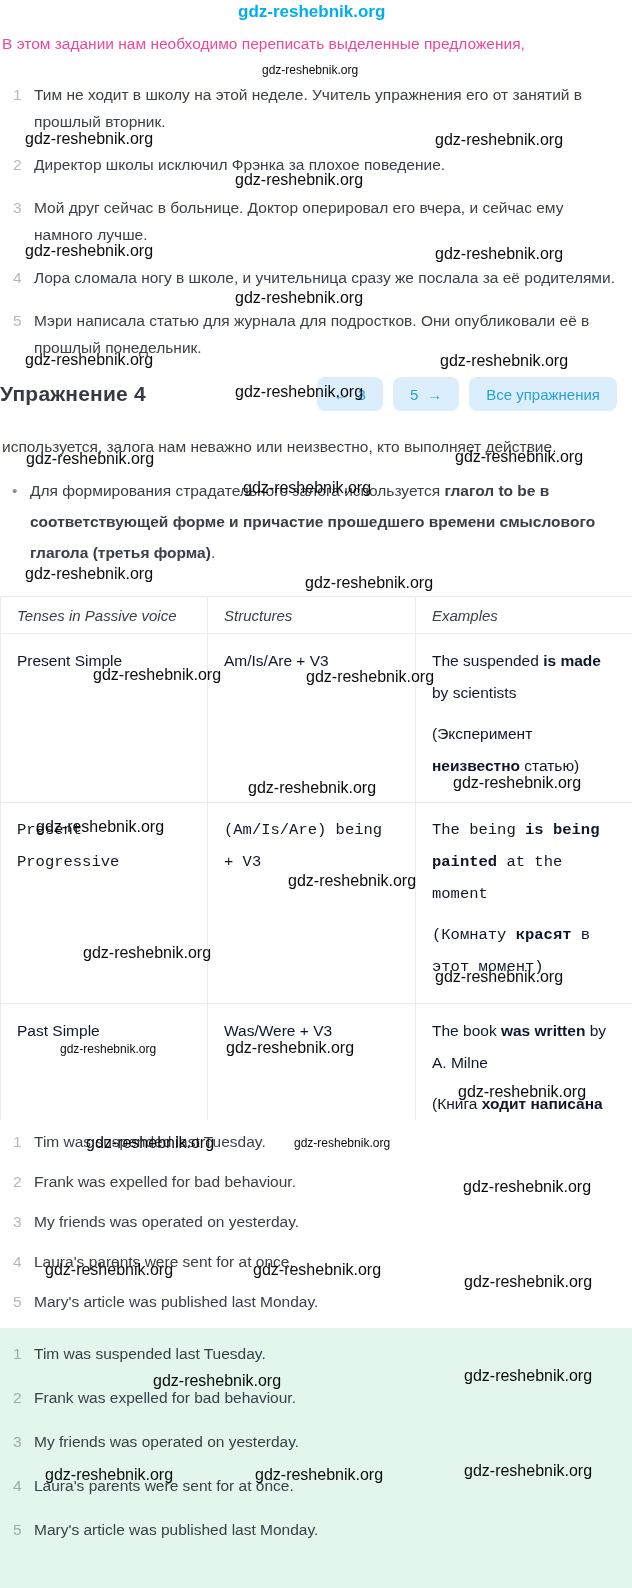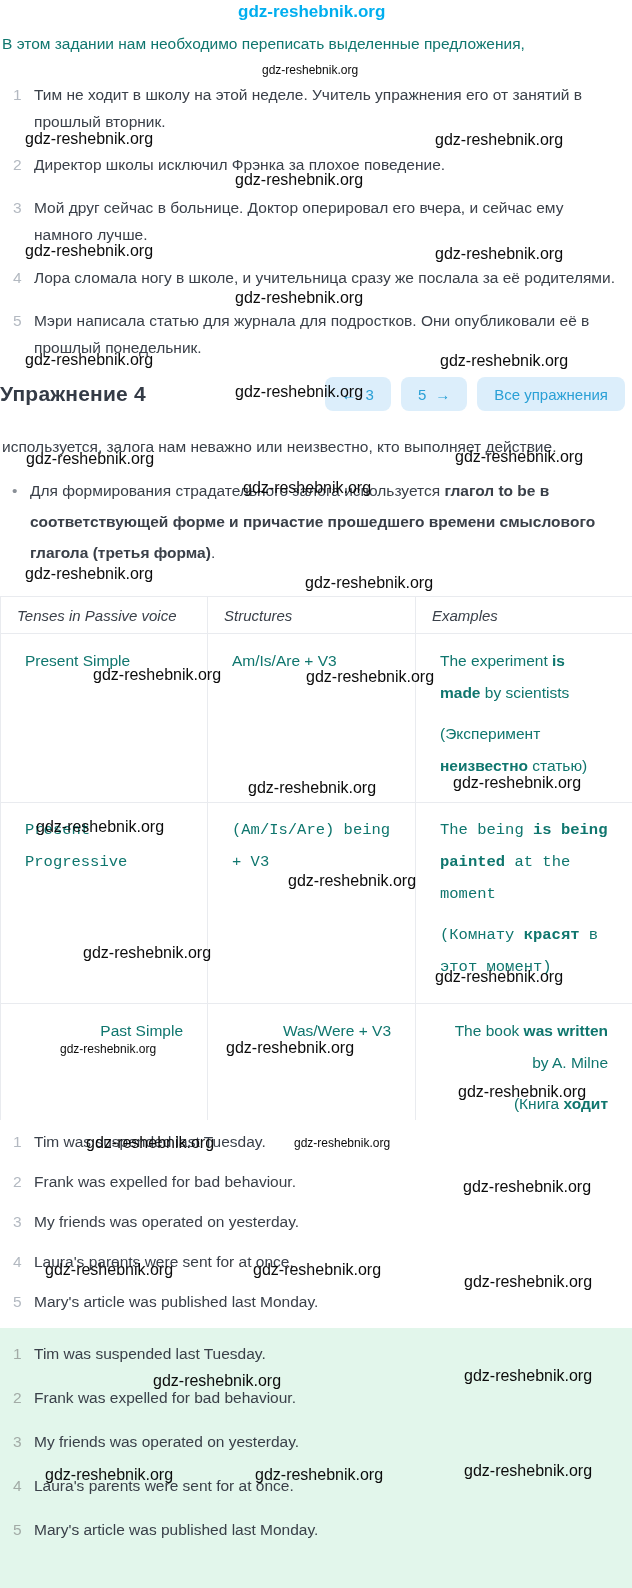--- a/index.html
+++ b/index.html
@@ -8,48 +8,48 @@
 
   .page { position:relative; width:632px; height:1588px; overflow:hidden; background:#fff; color:#3a4049; }
 
   
   .watermark-layer { position:absolute; inset:0; z-index:6; pointer-events:none; }
   .wm { position:absolute; font-size:16px; color:#0b0b0b; white-space:nowrap;text-align:center; }
   .wm.small { font-size:12px; }
   .wm.link { font-size:17px; font-weight:bold; color:#00aeef; }
 
   
-  .intro { margin:33px 8px 0 2px; font-size:15.5px; line-height:22px; color:#0f766e; }
+  .intro { margin:33px 8px 0 2px; font-size:15.5px; line-height:22px; color:#ec4899; }
   .num-list { list-style:none; margin-top:26px; }
   .num-list li { position:relative; padding-left:34px; padding-right:8px; margin-bottom:16px; font-size:15.5px; line-height:27px; color:#3a4049; }
   .num-list .num { position:absolute; left:13px; top:0; color:#b3b9c1; }
 
   
-  .exercise-header { display:flex; align-items:center; justify-content:space-between; margin-top:12px; padding-right:7px; }
+  .exercise-header { display:flex; align-items:center; justify-content:space-between; margin-top:12px; padding-right:15px; }
   .exercise-header h1 { font-size:21px; font-weight:bold; color:#343b46; letter-spacing:.2px; }
   .pager { display:flex; gap:10px; }
   .pill { display:inline-flex; align-items:center; gap:9px; background:#dceefb; color:#2aa0d6; border:none; border-radius:8px; height:34px; padding:0 17px; font-size:15px; font-family:inherit; cursor:pointer; }
   .pill .arrow { font-size:15px; line-height:1; }
 
   
   .theory-cont { margin:24px 8px 0 2px; font-size:15.5px; line-height:24px; }
   .bullets { list-style:none; margin-top:16px; }
   .bullets li { position:relative; padding-left:30px; padding-right:6px; font-size:15.5px; line-height:31px; }
   .bullets .marker { position:absolute; left:12px; top:0; color:#8a9097; }
 
   
   .table-clip { margin-top:28px; height:524px; overflow:hidden; }
   table.pv { width:100%; border-collapse:collapse; table-layout:fixed; }
   table.pv th, table.pv td { border:1px solid #e9ebef; vertical-align:top; text-align:left; }
   table.pv th { font-style:italic; font-weight:normal; font-size:15px; color:#3a4049; padding:10px 16px 9px; }
-  table.pv td { font-size:15.5px; color:#0f766e; padding:11px 24px; line-height:32px; }
+  table.pv td { font-size:15.5px; color:#0f172a; padding:11px 16px; line-height:32px; }
   table.pv td p { margin:0 0 9px; }
   tr.r1 td { height:162px; }
   tr.r2 td { height:156px;font-family:Liberation Mono, monospace; }
-  tr.r3 td { height:164px;text-align:right; }
+  tr.r3 td { height:164px; }
 
   
   .answers { padding-top:8px; }
   .answers .num-list { margin-top:0; }
   .answers .num-list li { margin-bottom:13px; }
   .answers.green { background:#e2f6eb; margin-top:0; padding:12px 0 60px; }
   .answers.green .num-list li { margin-bottom:17px; }
   .answers.green .num { color:#a2aba6; }
 </style>
 </head>
@@ -120,21 +120,21 @@
           <th>Tenses in Passive voice</th>
           <th>Structures</th>
           <th>Examples</th>
         </tr>
       </thead>
       <tbody>
         <tr class="r1">
           <td>Present Simple</td>
           <td>Am/Is/Are + V3</td>
           <td>
-            <p><span>The experiment </span><strong>is made</strong><span> by scientists</span></p>
+            <p><span>The suspended </span><strong>is made</strong><span> by scientists</span></p>
             <p><span>(Эксперимент </span><strong>неизвестно</strong><span> статью)</span></p>
           </td>
         </tr>
         <tr class="r2">
           <td>Present Progressive</td>
           <td>(Am/Is/Are) being + V3</td>
           <td>
             <p><span>The being </span><strong>is being painted</strong><span> at the moment</span></p>
             <p><span>(Комнату </span><strong>красят</strong><span> в этот момент)</span></p>
           </td>

